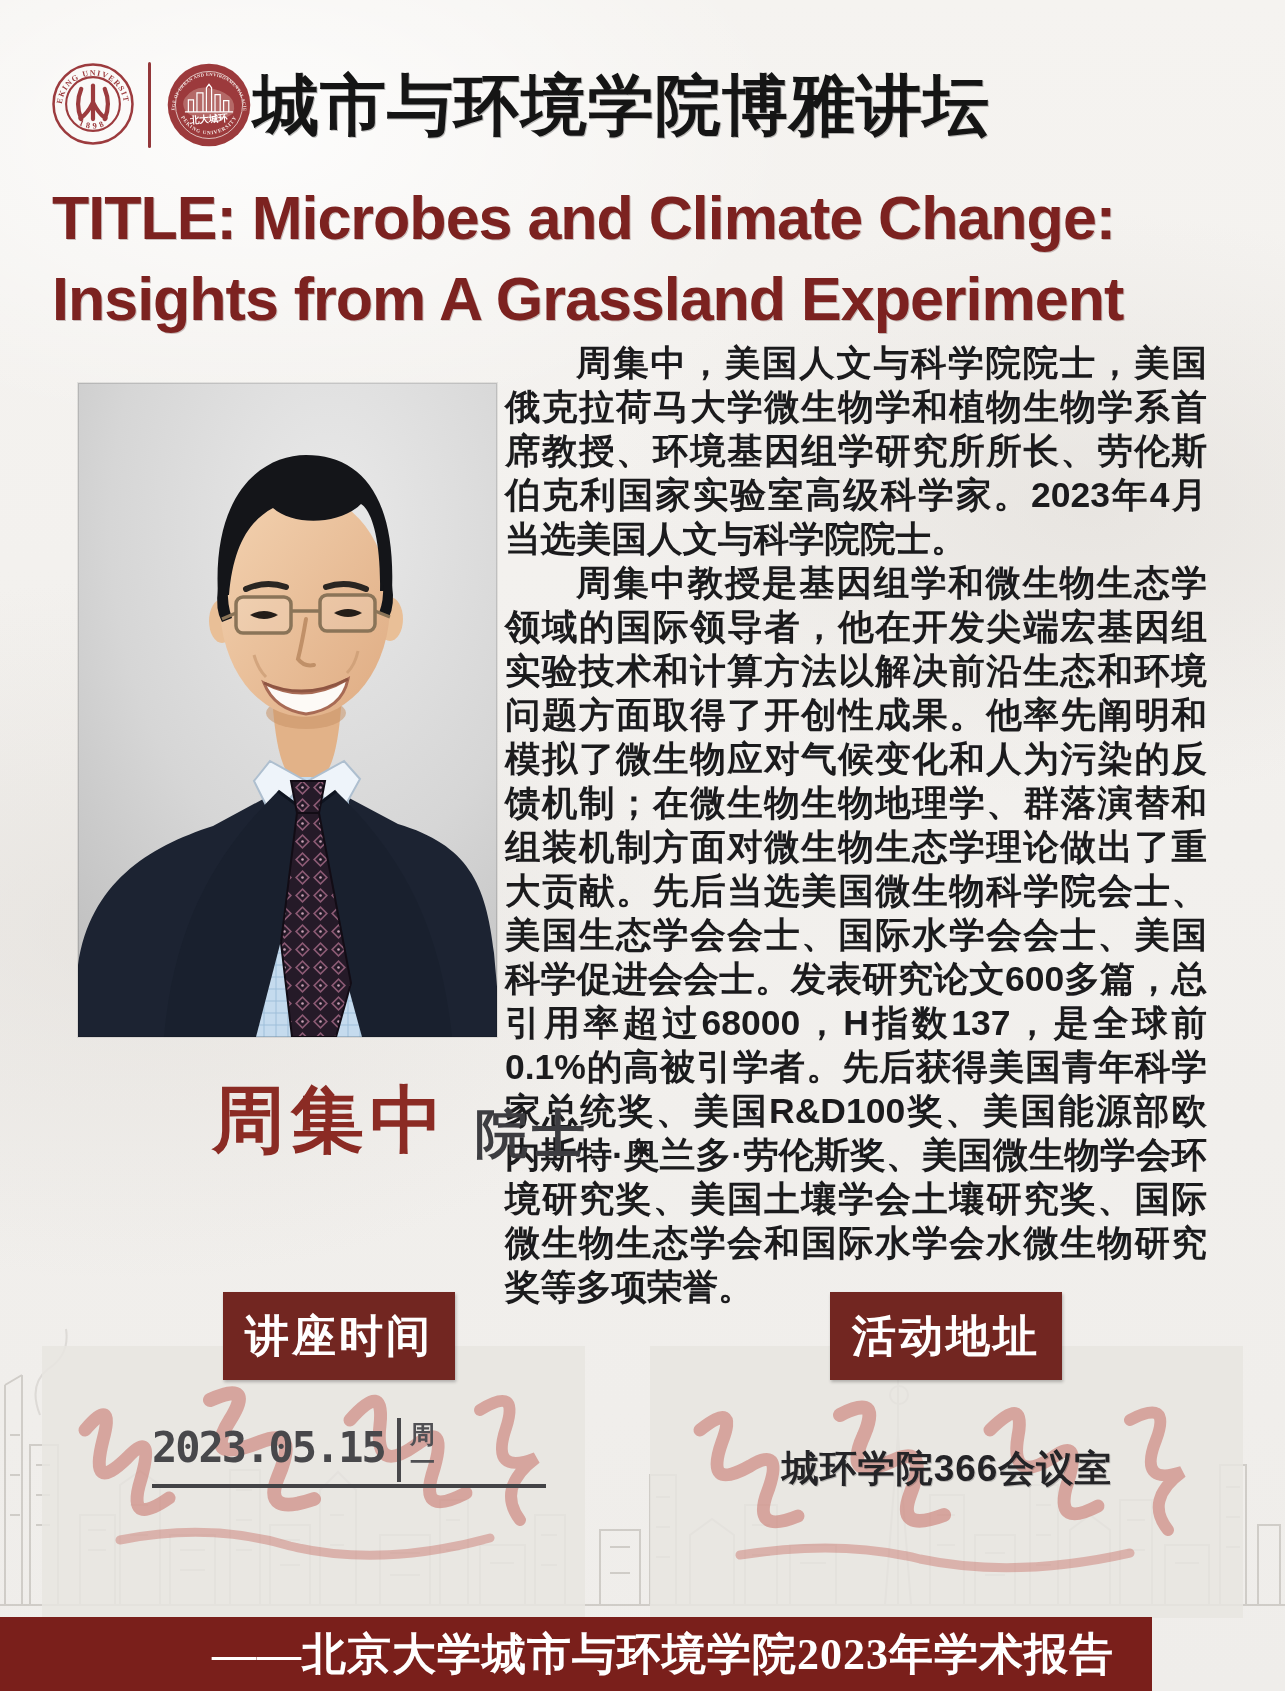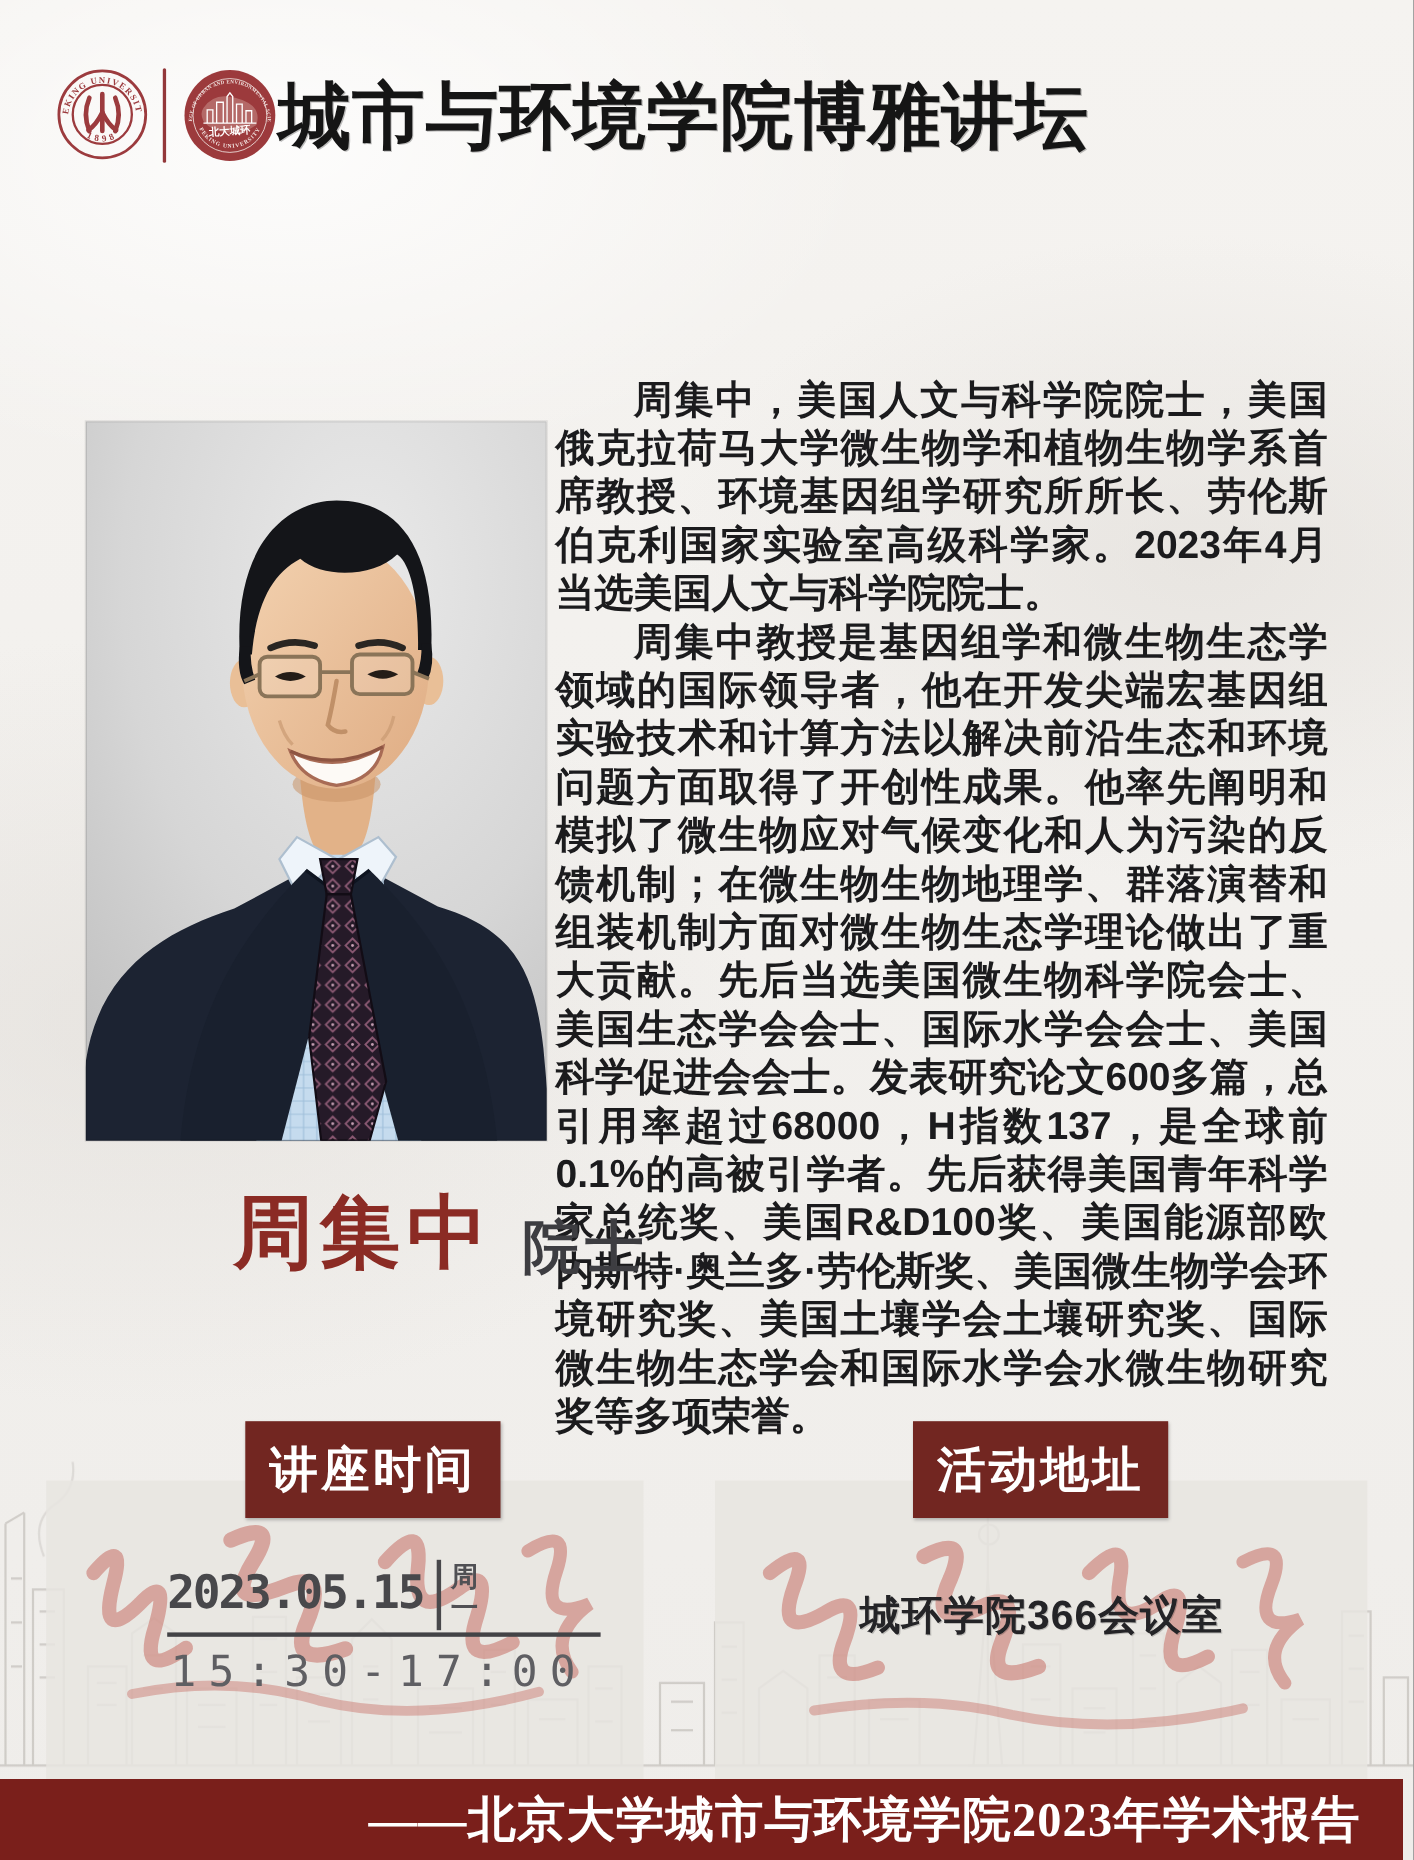--- a/index.html
+++ b/index.html
@@ -62,21 +62,21 @@
     font-family:"DejaVu Sans Mono","Liberation Mono",monospace;
     font-size:39px;color:#5f5f63;letter-spacing:11px;white-space:nowrap;
   }
   .room-text{
     width:592px;text-align:center;font-size:37px;font-weight:700;
     color:#242427;letter-spacing:1px;white-space:nowrap;
     text-shadow:1px 1px 0 rgba(0,0,0,.2);
   }
   
   .footer-band{
-    left:0;top:1617px;width:1275px;height:74px;background:#7a1f1b;
+    left:0;top:1617px;width:1152px;height:74px;background:#7a1f1b;
     display:flex;align-items:center;justify-content:flex-end;
   }
   .footer-text{
     color:#ffffff;font-size:44px;font-weight:bold;padding-right:38px;
     font-family:"Liberation Serif","DejaVu Serif",serif;letter-spacing:1px;white-space:nowrap;
   }
   .deco{pointer-events:none;}
 </style>
 </head>
 <body>
@@ -187,20 +187,24 @@
 
     <g stroke="#ffffff" stroke-width="1.4" fill="none">
       <path d="M26 58 V44 h6 V58 M36 58 V36 h7 V58 M47 58 V30 l3 -4 3 4 V58 M57 58 V38 h6 V58 M67 58 V45 h6 V58"></path>
       <path d="M22 58 H 78"></path>
     </g>
     <text x="50" y="70" text-anchor="middle" font-size="11" font-weight="bold" fill="#ffffff" font-family="Liberation Serif, serif" transform="rotate(-4 50 70)">北大城环</text>
   </svg>
 
   <div class="abs forum-title" style="left:253px;top:50px;">城市与环境学院博雅讲坛</div>
 
+  <div class="abs lec-title" style="left:52px;top:178px;">
+    <div>TITLE: Microbes and Climate Change:</div>
+    <div>Insights from A Grassland Experiment</div>
+  </div>
 
   <svg class="abs photo" style="left:78px;top:383px;" viewBox="0 0 419 654">
     <defs>
       <radialGradient id="phBg" cx="60%" cy="22%" r="95%">
         <stop offset="0%" stop-color="#e9e9e9"></stop>
         <stop offset="55%" stop-color="#d6d6d6"></stop>
         <stop offset="100%" stop-color="#bdbdbd"></stop>
       </radialGradient>
       <linearGradient id="faceG" x1="0" y1="0" x2="1" y2="1">
         <stop offset="0%" stop-color="#f3d2b0"></stop>
@@ -287,21 +291,20 @@
     <span class="date-text">2023.05.15</span>
     <span class="date-divider"></span>
     <span class="weekday">
       <span>周</span>
       <span>一</span>
     </span>
   </div>
 
   <div class="abs date-rule" style="left:152px;top:1484px;"></div>
 
-  <div class="abs time-text" style="left:155px;top:1498px;">15:30-17:00</div>
 
   <div class="abs badge" style="left:830px;top:1292px;">
     <span>活动地址</span>
   </div>
 
   <div class="abs room-text" style="left:651px;top:1444px;">城环学院366会议室</div>
 
   <div class="abs footer-band">
     <span class="footer-text">——北京大学城市与环境学院2023年学术报告</span>
   </div>

